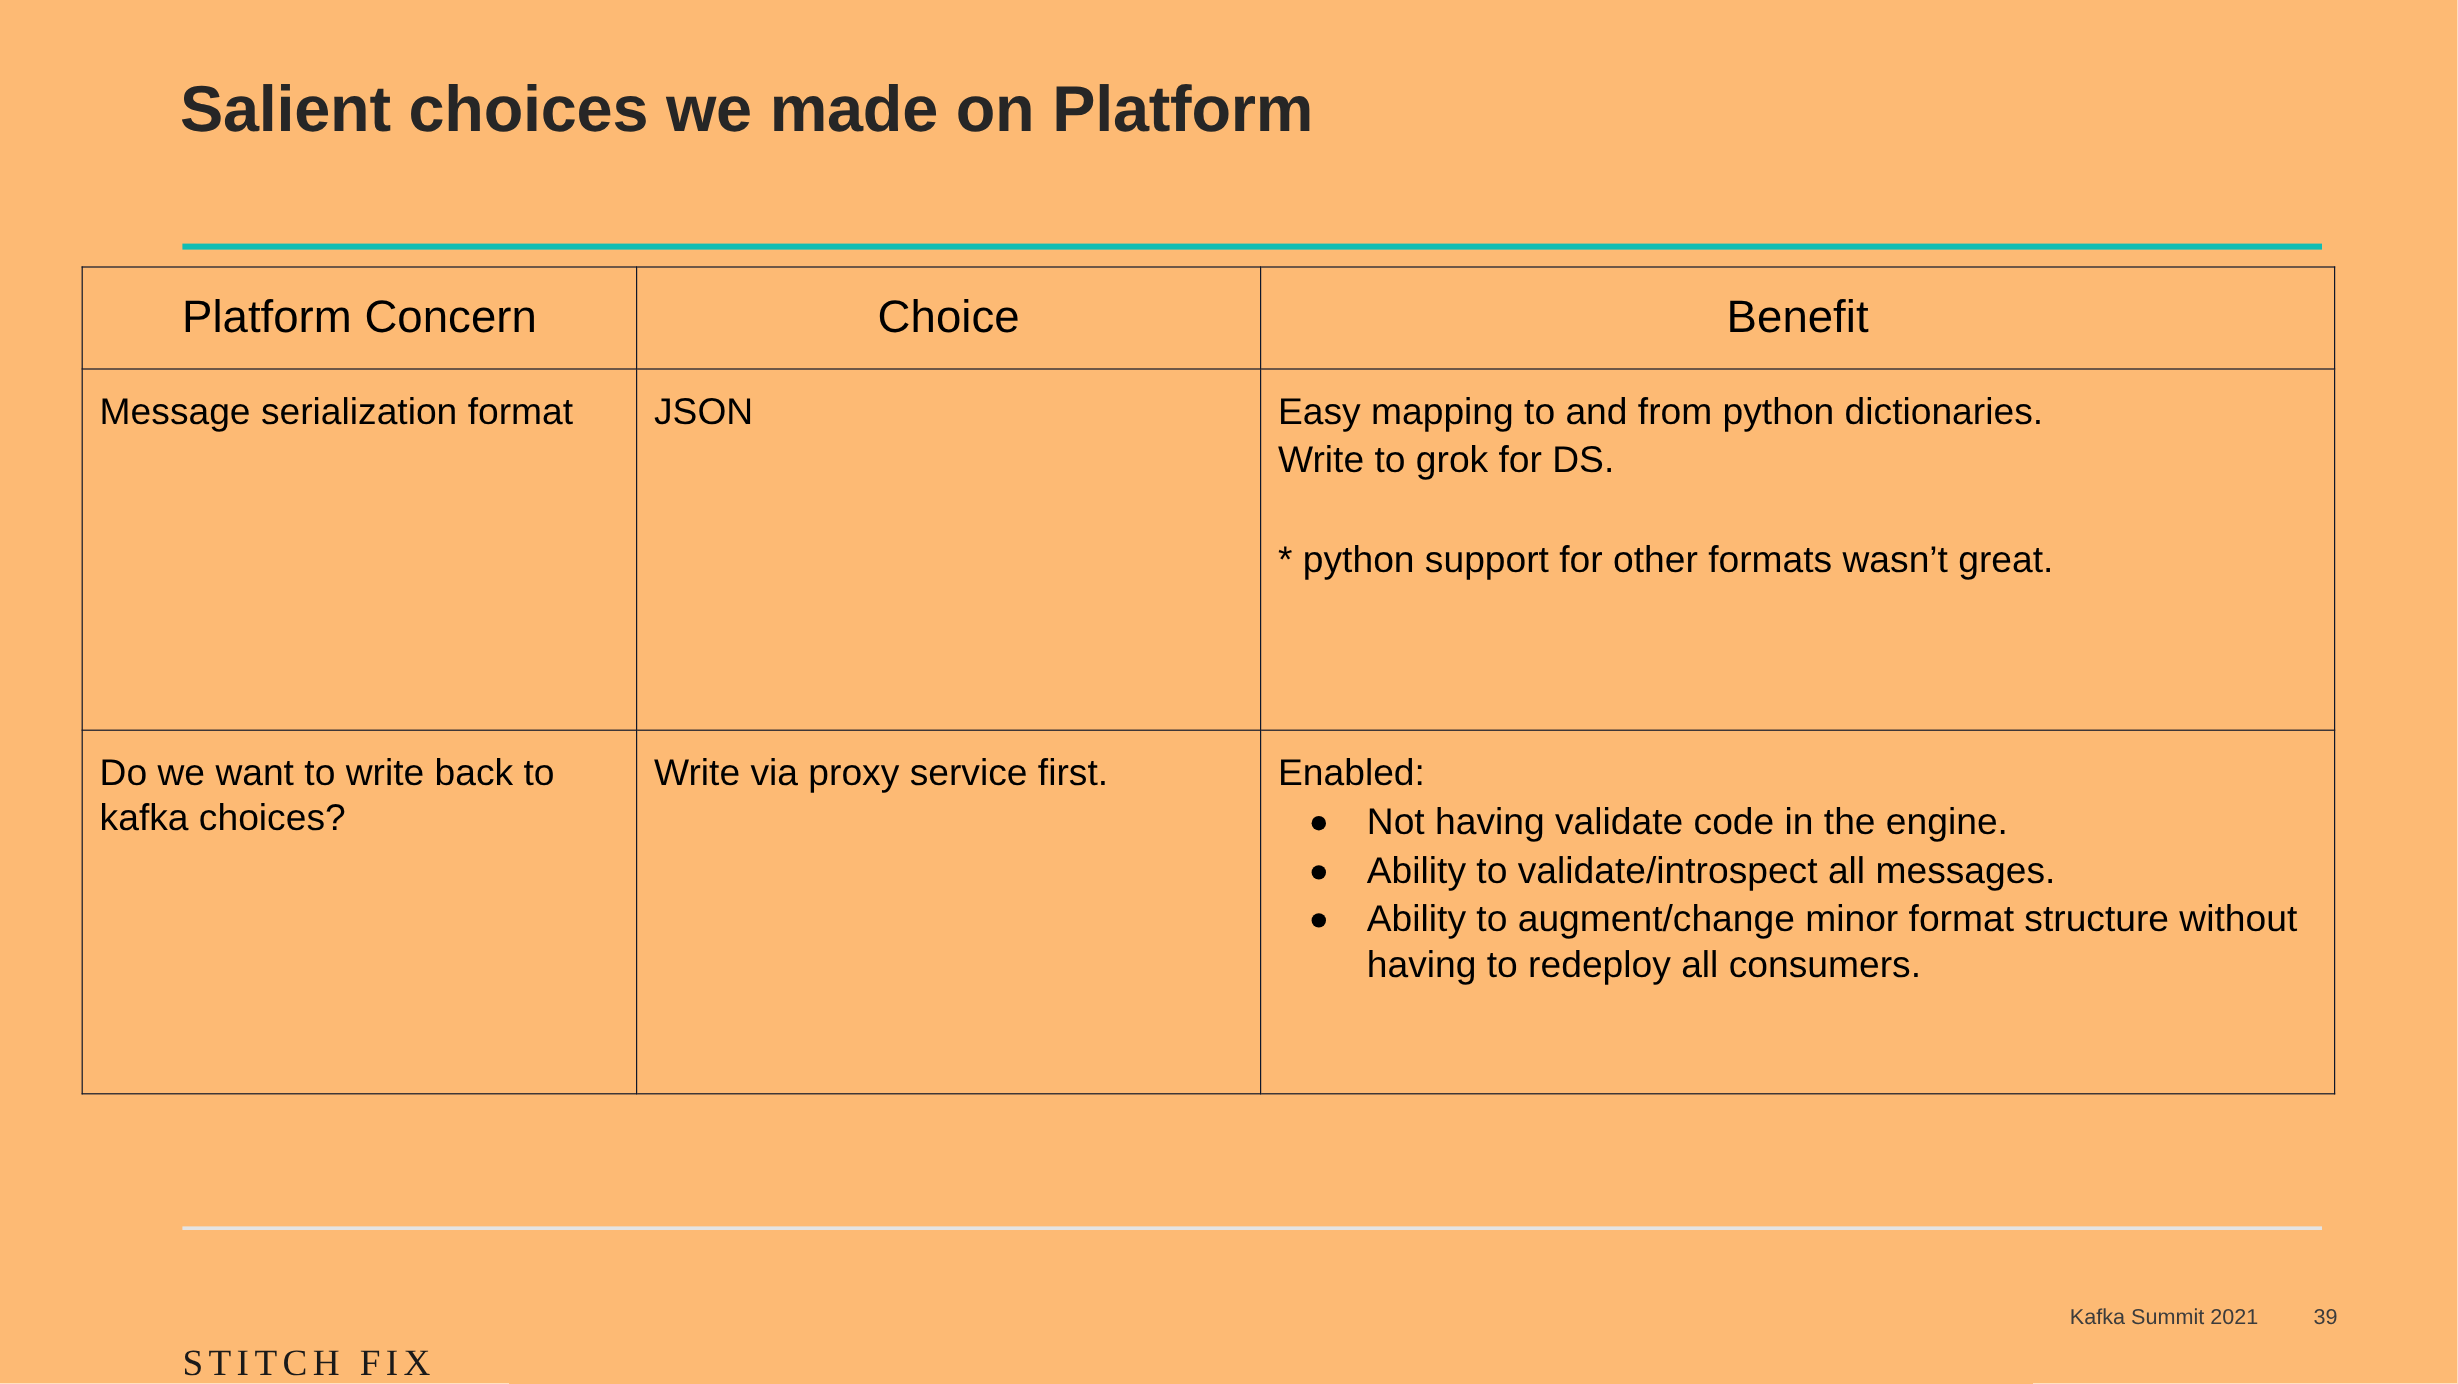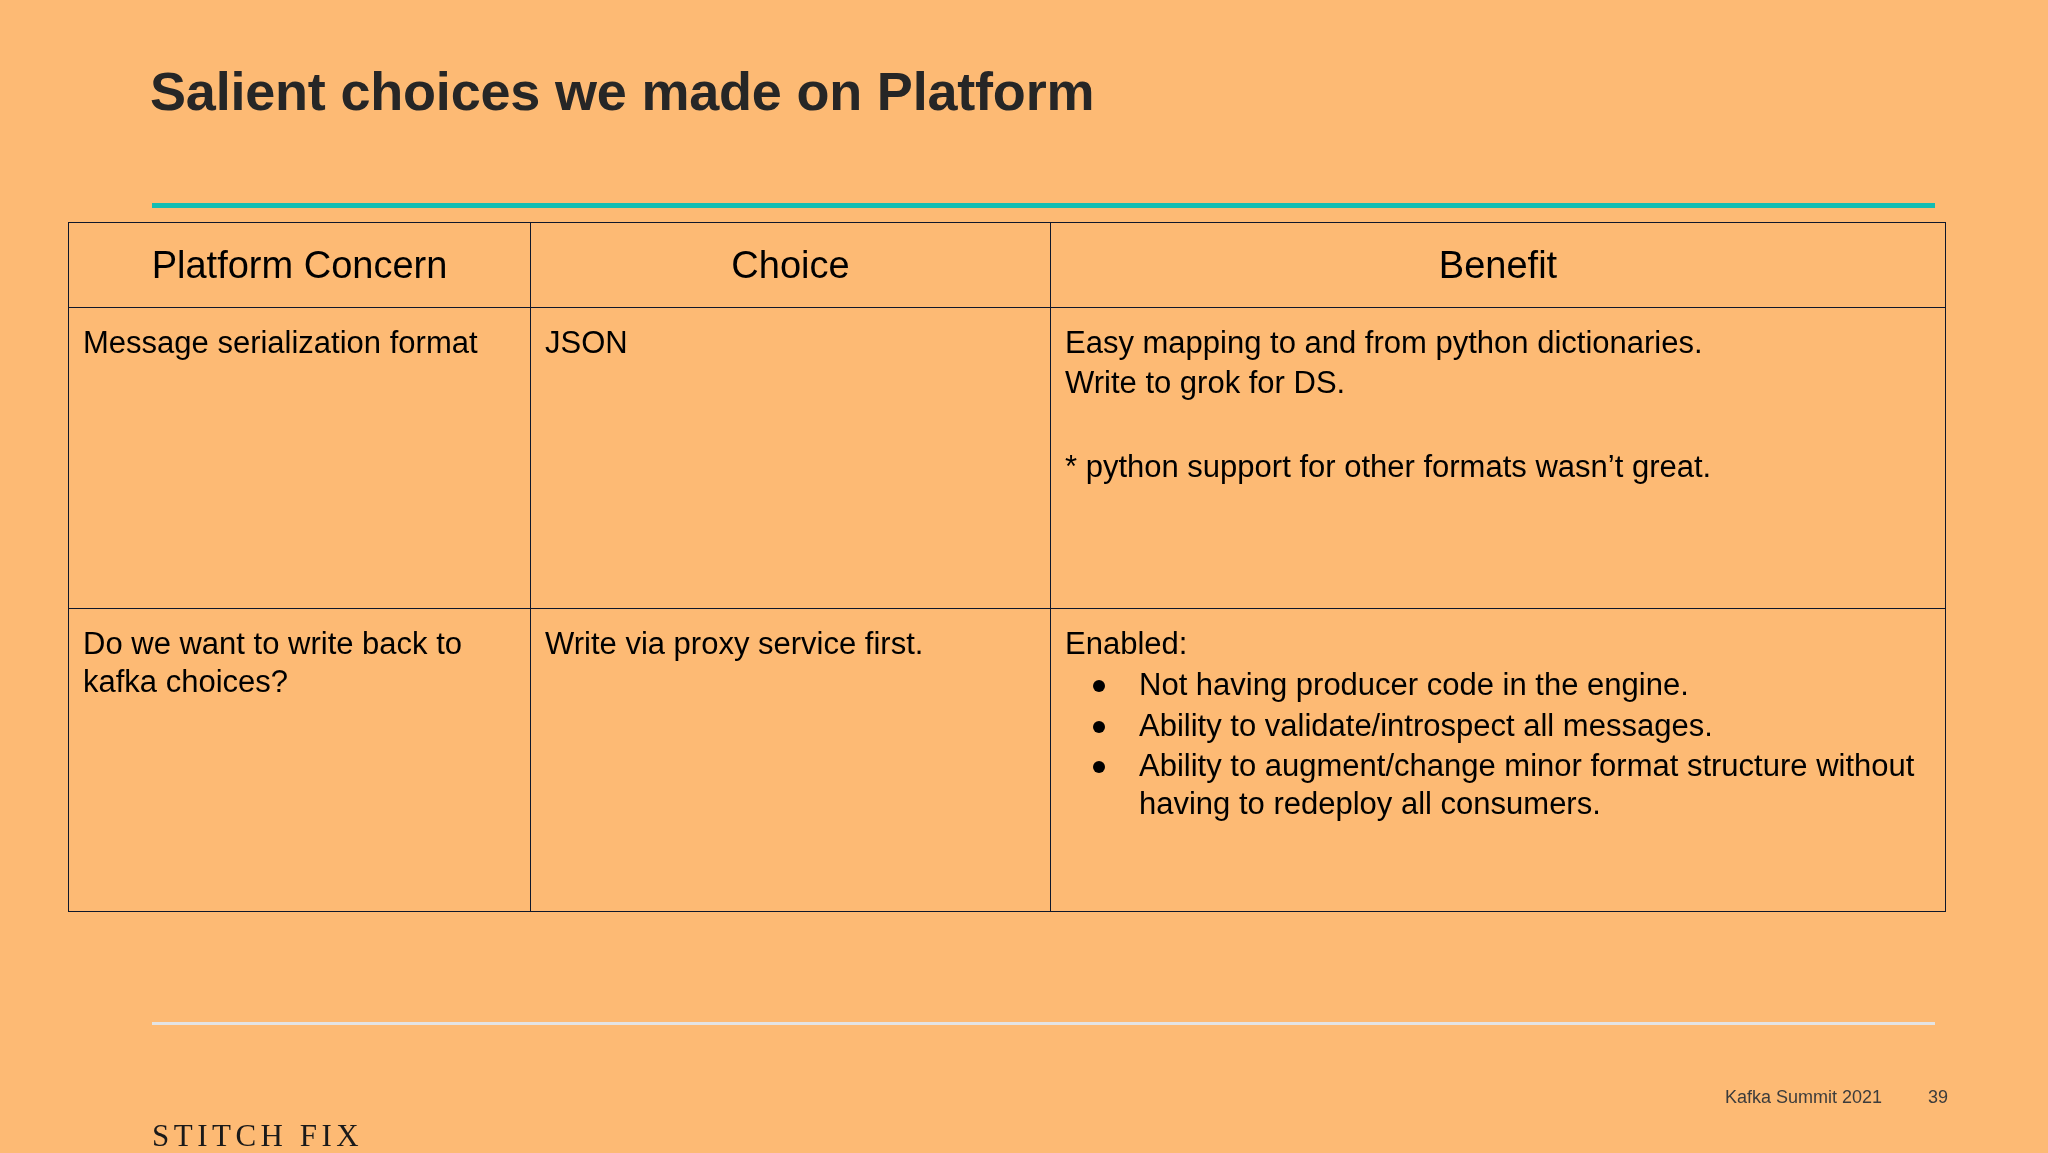--- a/index.html
+++ b/index.html
@@ -209,21 +209,21 @@
             <div class="cell-pad">
               <p class="para">Write via proxy service first.</p>
             </div>
           </td>
           <td>
             <div class="cell-pad">
               <p class="para">Enabled:</p>
               <ul class="bullets">
                 <li>
                   <span class="bullet-dot"></span>
-                  <span>Not having producer code in the engine.</span>
+                  <span>Not having validate code in the engine.</span>
                 </li>
                 <li>
                   <span class="bullet-dot"></span>
                   <span>Ability to validate/introspect all messages.</span>
                 </li>
                 <li>
                   <span class="bullet-dot"></span>
                   <span>Ability to augment/change minor format structure without having to redeploy all consumers.</span>
                 </li>
               </ul>

